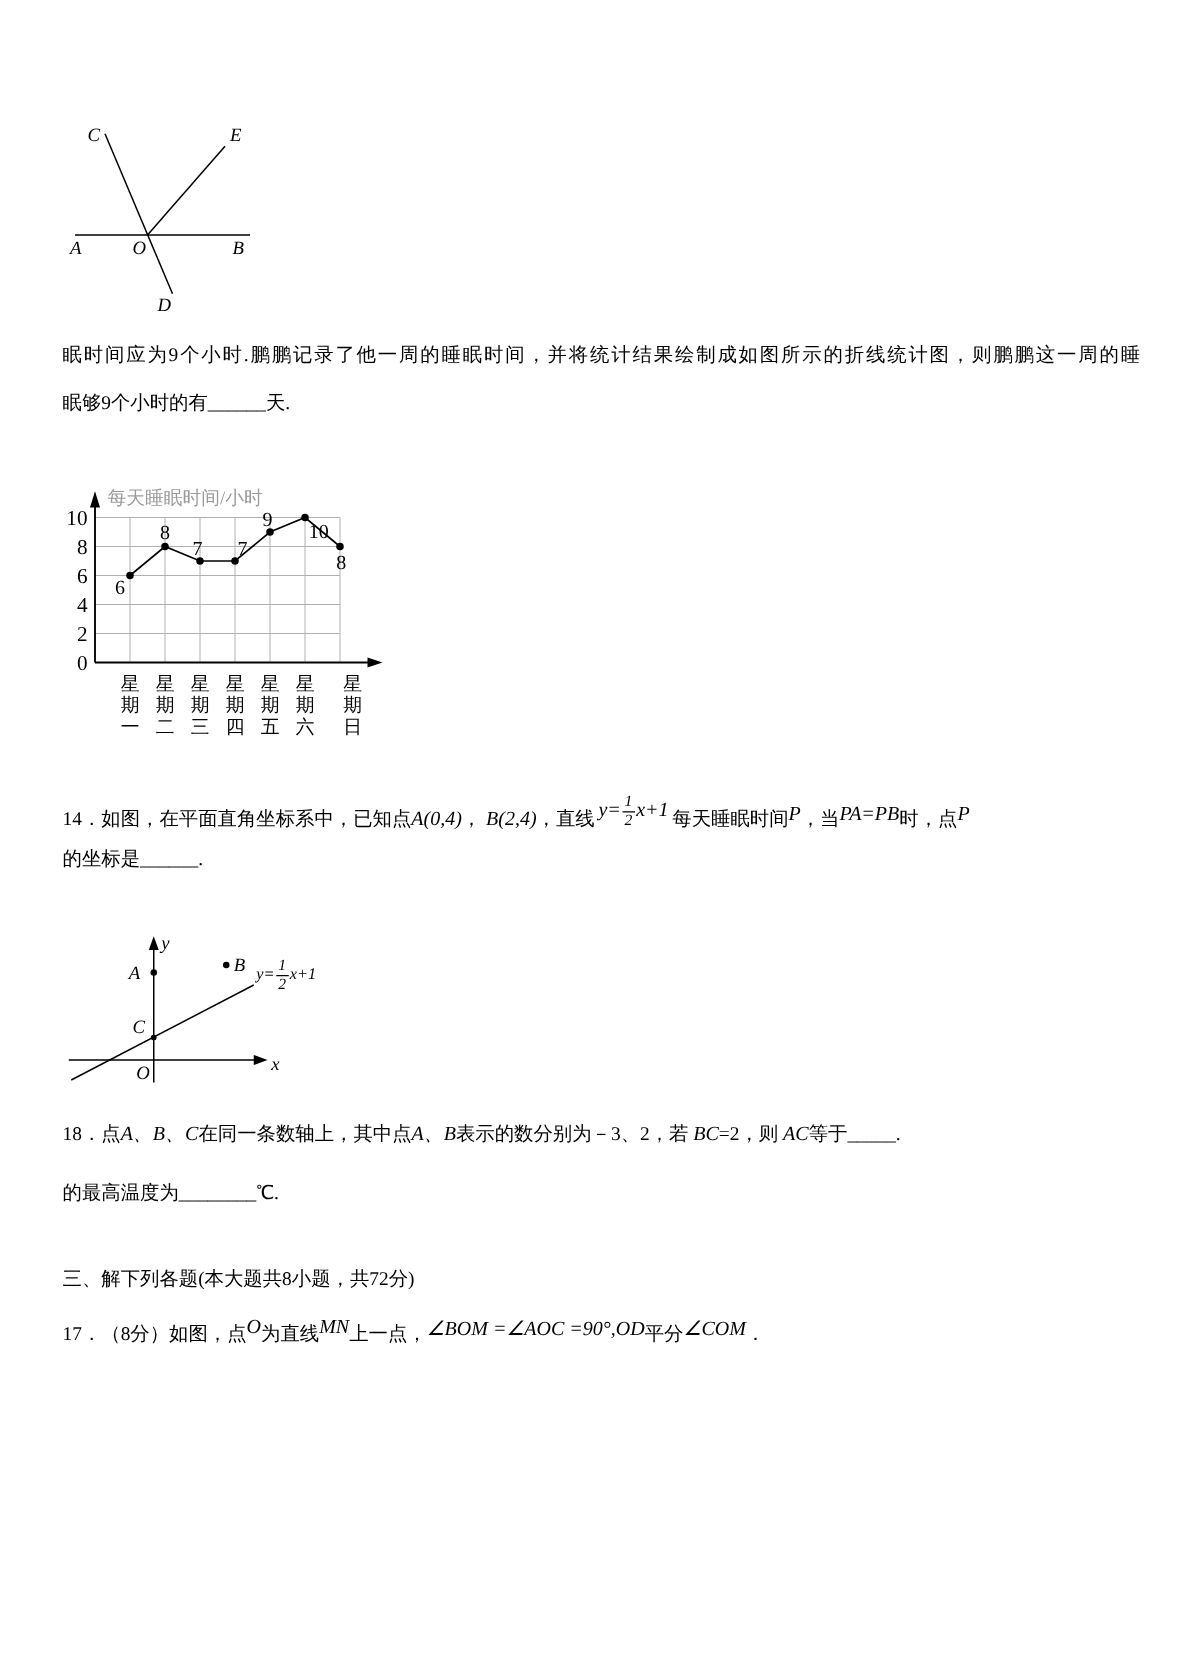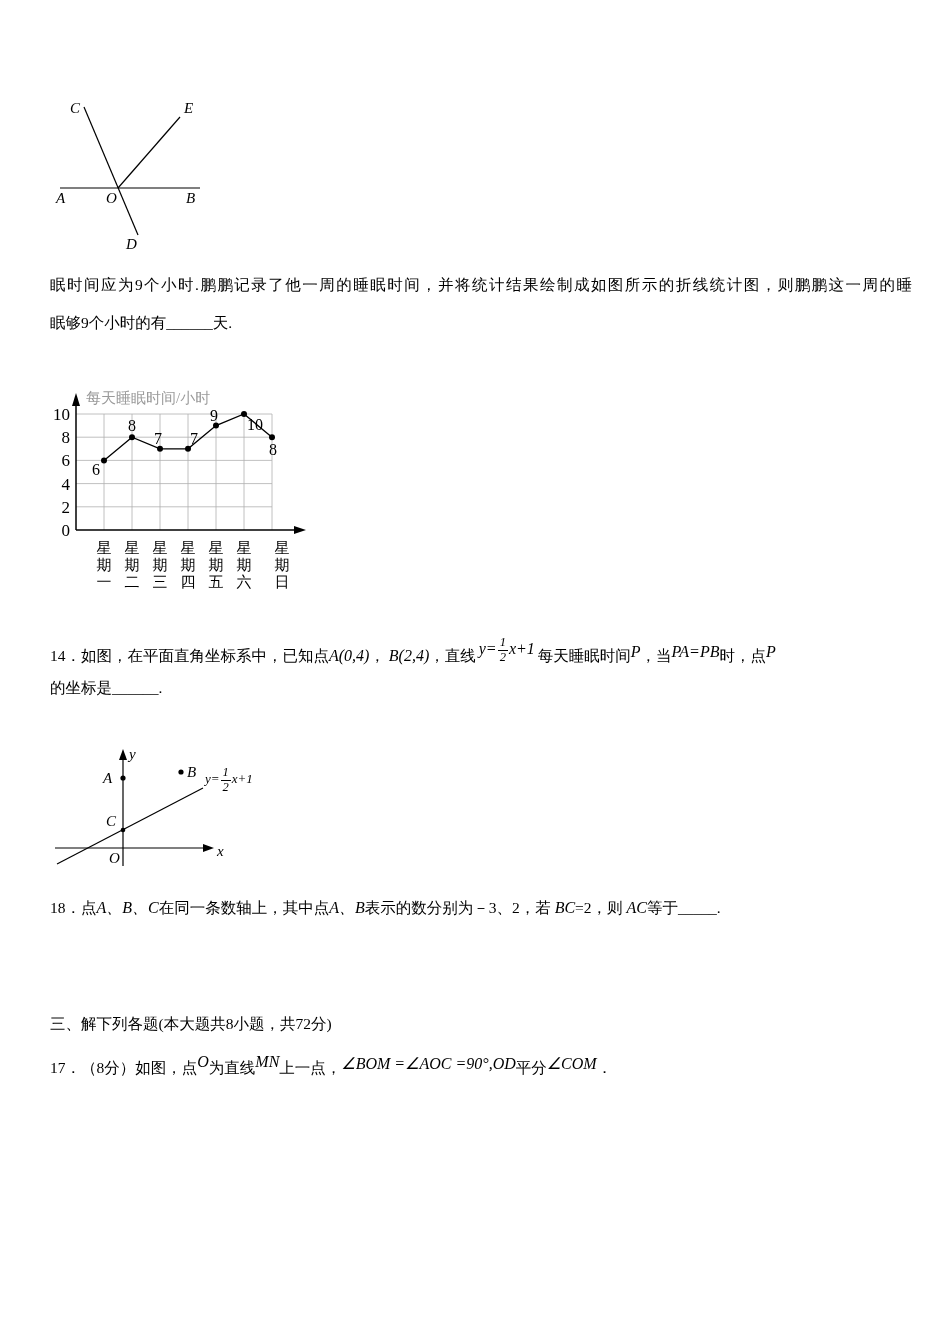--- a/index.html
+++ b/index.html
@@ -146,20 +146,21 @@
           <span class="den">2</span>
         </span><span class="math">x+1</span>
     </div>
   </div>
 
   <div class="abs oneline" style="left:50px; top:896px;">
     <span>18．点</span><span class="math">A、B、C</span><span>在同一条数轴上，其中点</span><span class="math">A、B</span><span>表示的数分别为－3、2，若</span> <span class="math">BC</span><span>=2，则</span> <span class="math">AC</span><span>等于_____.</span>
   </div>
 
   <div class="abs para" style="left:50px; top:936px;">
+    <div>的最高温度为________℃.</div>
   </div>
 
   <div class="abs oneline" style="left:50px; top:1012px;">三、解下列各题(本大题共8小题，共72分)</div>
 
   <div class="abs oneline" style="left:50px; top:1038px;margin-top:18px;">
     <span>17．（8分）如图，点</span><span class="math mraise">O</span><span>为直线</span><span class="math mraise">MN</span><span>上一点，</span><span class="math mraise-sm">∠BOM =∠AOC =90°,OD</span><span>平分</span><span class="math mraise-sm">∠COM</span><span>．</span>
   </div>
 
 </div>
 

